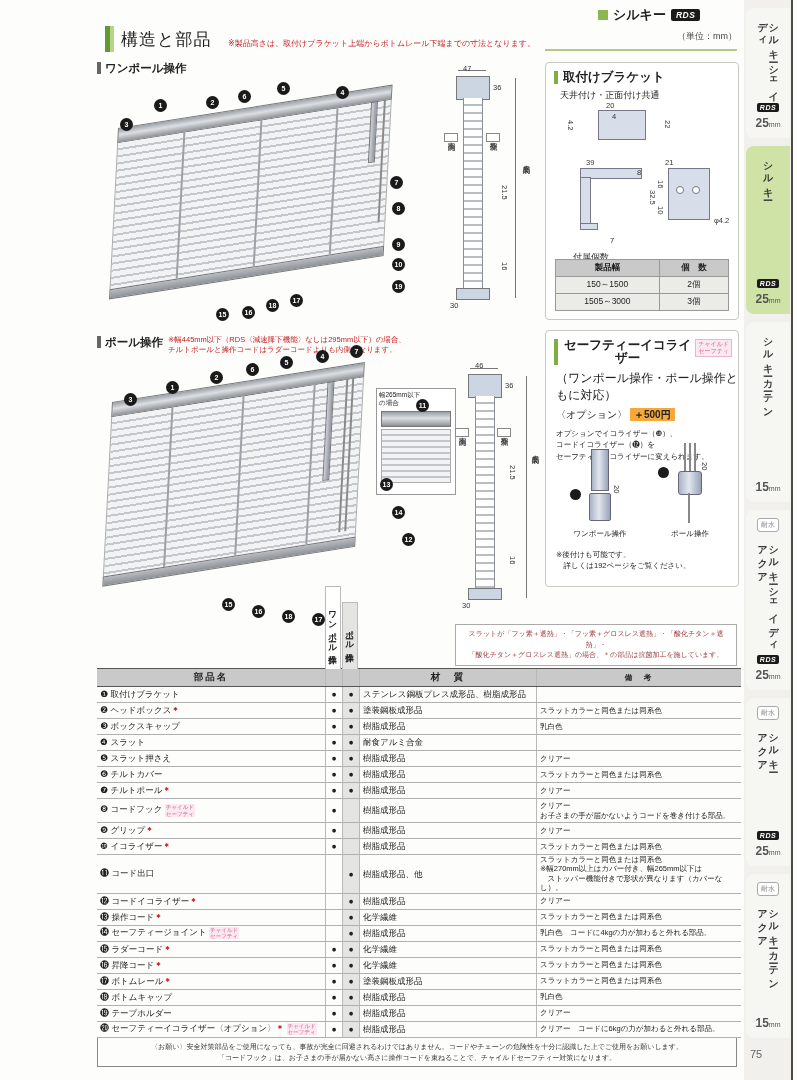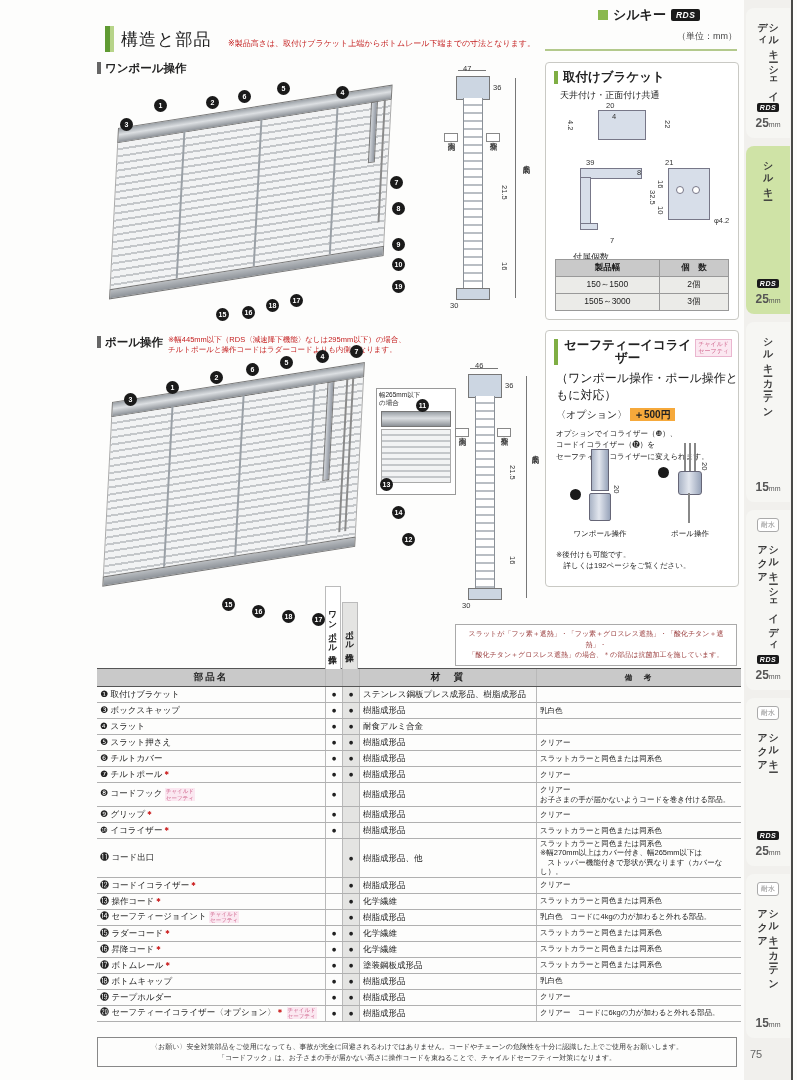--- a/index.html
+++ b/index.html
@@ -248,20 +248,31 @@
           <span class="pnum">❶</span>
           <span>取付けブラケット</span>
           
         </td>
         <td class="c-dot"><span>●</span></td>
         <td class="c-dot c-dot2"><span>●</span></td>
         <td class="c-mat">ステンレス鋼板プレス成形品、樹脂成形品</td>
         <td class="c-rem"></td>
       </tr>
 
+      <tr>
+        <td class="c-name">
+          <span class="pnum">❷</span>
+          <span>ヘッドボックス</span><span class="ast">＊</span>
+          
+        </td>
+        <td class="c-dot"><span>●</span></td>
+        <td class="c-dot c-dot2"><span>●</span></td>
+        <td class="c-mat">塗装鋼板成形品</td>
+        <td class="c-rem">スラットカラーと同色または同系色</td>
+      </tr>
 
       <tr>
         <td class="c-name">
           <span class="pnum">❸</span>
           <span>ボックスキャップ</span>
           
         </td>
         <td class="c-dot"><span>●</span></td>
         <td class="c-dot c-dot2"><span>●</span></td>
         <td class="c-mat">樹脂成形品</td>

